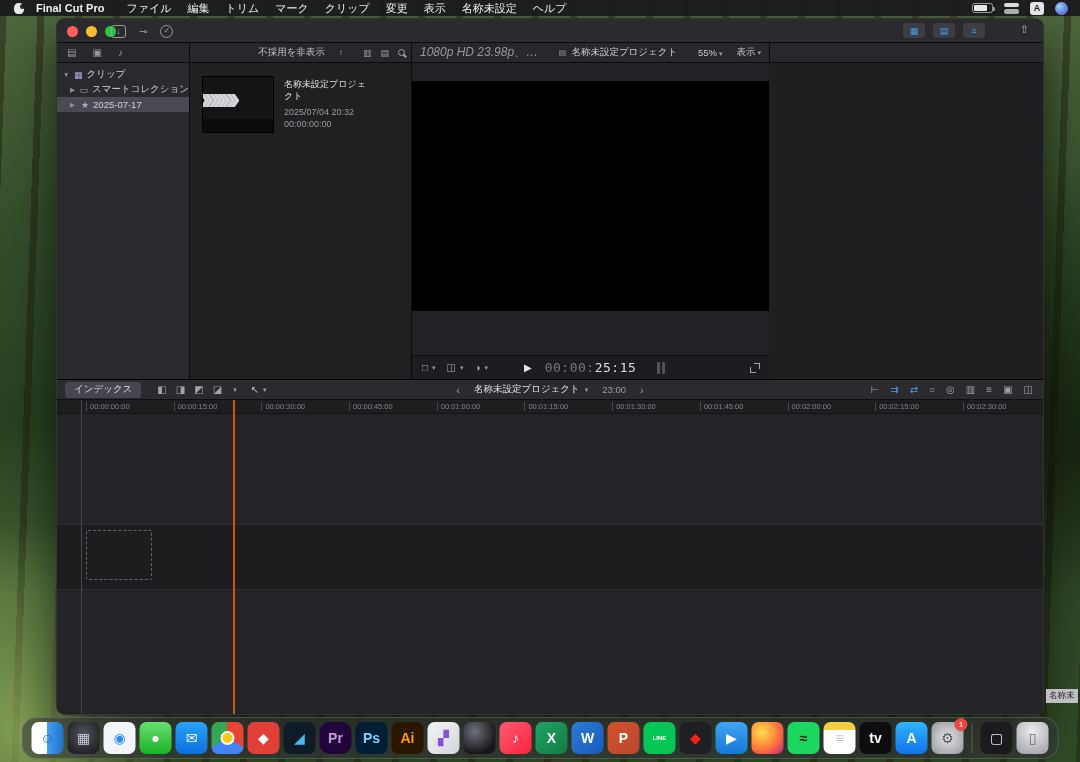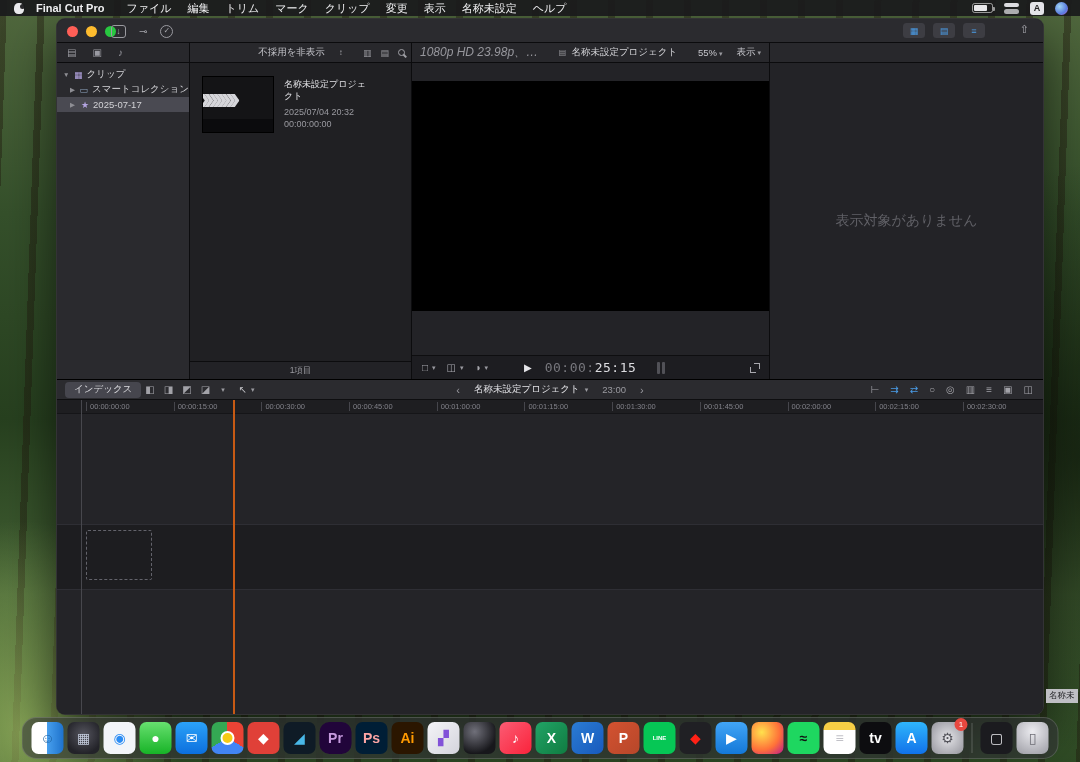--- a/index.html
+++ b/index.html
@@ -86,21 +86,21 @@
 .meters{position:absolute;right:104px;top:6px;display:flex;gap:2px;}
 .meters i{width:3px;height:12px;background:#515157;border-radius:1px;}
 .fs-icon{position:absolute;right:9px;top:7px;width:10px;height:10px;}
 .fs-icon::before{content:"";position:absolute;right:0;top:0;width:5px;height:5px;border-top:1.5px solid #a8a8ae;border-right:1.5px solid #a8a8ae;}
 .fs-icon::after{content:"";position:absolute;left:0;bottom:0;width:5px;height:5px;border-bottom:1.5px solid #a8a8ae;border-left:1.5px solid #a8a8ae;}
 .rightpane{flex:1;background:#232327;border-left:1px solid #0c0c0e;display:flex;align-items:center;justify-content:center;}
 .empty-msg{font-size:14px;color:#606066;}
 
 .timeline{flex:1;display:flex;flex-direction:column;position:relative;background:#242428;border-top:1px solid #000;}
 .tl-toolbar{height:20px;background:#2b2b2f;border-bottom:1px solid #0e0e10;display:flex;align-items:center;position:relative;flex:none;padding:0 8px;font-size:9.5px;}
-.index-btn{background:#46464e;border-radius:4px;padding:1.5px 9px;color:#dcdce0;margin-right:4px;}
+.index-btn{background:#46464e;border-radius:4px;padding:1.5px 9px;color:#dcdce0;margin-right:16px;}
 #tl-edit-tools{display:flex;gap:9px;align-items:center;color:#a2a2a8;font-size:10px;}
 .pointer-tool{display:flex;align-items:center;gap:2px;margin-left:14px;color:#c8c8cc;font-size:10px;}
 .tl-center{position:absolute;left:50%;transform:translateX(-50%);display:flex;align-items:center;gap:14px;white-space:nowrap;}
 .tl-nav{color:#9a9aa0;font-size:11px;}
 .tl-proj{color:#e2e2e6;display:flex;align-items:center;gap:3px;}
 .tl-tc{color:#9a9aa0;}
 #tl-right-tools{position:absolute;right:10px;display:flex;gap:11px;align-items:center;color:#a2a2a8;font-size:10px;}
 .tl-rtool.active{color:#4a9de8;}
 .ruler{height:14px;background:#1e1e21;border-bottom:1px solid #151518;display:flex;align-items:center;padding-left:29px;overflow:hidden;flex:none;}
 .ruler-label{width:87.7px;flex:none;font-size:7.5px;color:#82828a;border-left:1px solid #46464c;padding-left:3px;white-space:nowrap;line-height:9px;}
@@ -221,23 +221,20 @@
     <div class="browser">
       <div class="clip-area">
         <div class="thumb">
           <span class="chevrons">››››››››</span>
         </div>
         <div class="clip-meta">
           <div class="clip-title">名称未設定プロジェクト</div>
           <div>2025/07/04 20:32</div>
           <div>00:00:00:00</div>
         </div>
-      </div>
-      <div class="browser-footer">
-        <span>1項目</span>
       </div>
     </div>
 
     <div class="viewer">
       <div class="canvas"></div>
       <div class="viewer-spacer"></div>
       <div class="viewer-controls">
         <span id="viewer-tools">
             <span class="vtool">
               <span>□</span>
@@ -258,23 +255,20 @@
           <span class="tc-bright">25:15</span>
         </span>
         <span class="meters">
             <i></i>
             <i></i>
           </span>
         <span class="fs-icon"></span>
       </div>
     </div>
 
-    <div class="rightpane">
-      <span class="empty-msg">表示対象がありません</span>
-    </div>
   </div>
 
   <div class="timeline">
     <div class="tl-toolbar">
       <span class="index-btn">インデックス</span>
       <span id="tl-edit-tools">
           <span class="tl-etool">◧</span>
           <span class="tl-etool">◨</span>
           <span class="tl-etool">◩</span>
           <span class="tl-etool">◪</span>
@@ -352,21 +346,21 @@
     <div class="dock-app app-red-app" style="background: rgb(224, 64, 56);">
       <span class="dock-glyph" style="color: rgb(255, 255, 255);">◆</span>
     </div>
     <div class="dock-app app-affinity" style="background: rgb(15, 27, 38);">
       <span class="dock-glyph" style="color: rgb(73, 184, 232);">◢</span>
     </div>
     <div class="dock-app app-premiere-pro" style="background: rgb(33, 5, 58); border-radius: 10px;">
       <span class="dock-glyph" style="color: rgb(199, 155, 223);">Pr</span>
     </div>
     <div class="dock-app app-photoshop" style="background: rgb(0, 30, 54);">
-      <span class="dock-glyph" style="color: #fca5a5;">Ps</span>
+      <span class="dock-glyph" style="color: #7dd3fc;">Ps</span>
     </div>
     <div class="dock-app app-illustrator" style="background: rgb(43, 22, 0);">
       <span class="dock-glyph" style="color: rgb(255, 154, 0);">Ai</span>
     </div>
     <div class="dock-app app-final-cut-pro" style="background: linear-gradient(135deg, rgb(244, 244, 248), rgb(212, 212, 220));">
       <span class="dock-glyph" style="color: rgb(130, 82, 216);">▞</span>
     </div>
     <div class="dock-app app-sphere-app" style="background: radial-gradient(circle at 35% 30%, rgb(112, 112, 122), rgb(23, 23, 27) 72%);">
       <span class="dock-glyph" style="color: rgb(255, 255, 255);"></span>
     </div>

